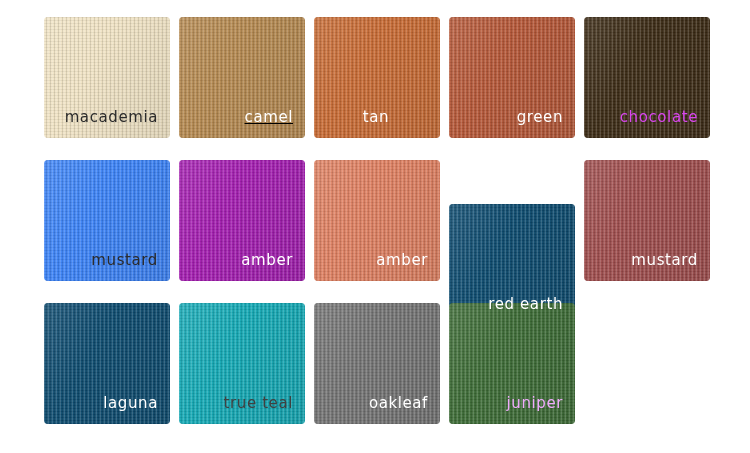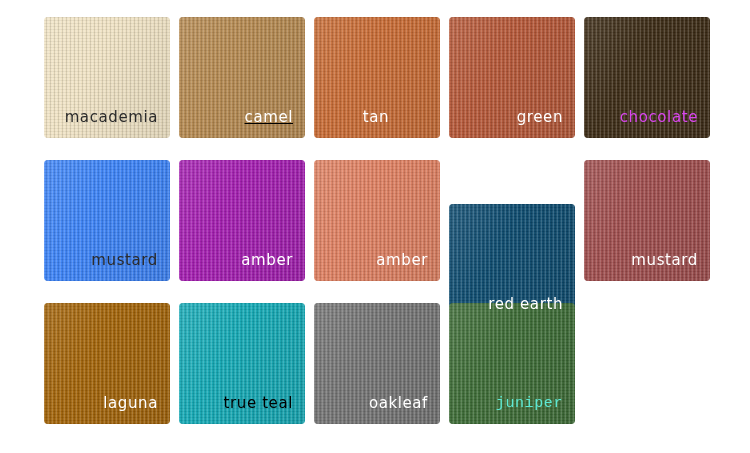--- a/index.html
+++ b/index.html
@@ -125,29 +125,29 @@
       <span class="label light" style="color: rgb(255, 255, 255);">amber</span>
     </div>
     <div class="swatch" style="background-color: #0c4a6e; margin-top: 44px;">
       <div class="texture"></div>
       <span class="label light" style="color: rgb(255, 255, 255);">red earth</span>
     </div>
     <div class="swatch" style="background-color: rgb(158, 76, 76);">
       <div class="texture"></div>
       <span class="label light" style="color: rgb(255, 255, 255);">mustard</span>
     </div>
-    <div class="swatch" style="background-color: #a16207;">
+    <div class="swatch" style="background-color: #0c4a6e;">
       <div class="texture"></div>
       <span class="label light" style="color: rgb(255, 255, 255);">laguna</span>
     </div>
     <div class="swatch" style="background-color: rgb(19, 168, 180);">
       <div class="texture"></div>
-      <span class="label light" style="color: #000000; margin-left: 30px;">true teal</span>
+      <span class="label light" style="color: #404040; margin-left: 30px;">true teal</span>
     </div>
     <div class="swatch" style="background-color: #737373;">
       <div class="texture"></div>
       <span class="label light" style="color: rgb(255, 255, 255);">oakleaf</span>
     </div>
     <div class="swatch" style="background-color: rgb(60, 107, 53);">
       <div class="texture"></div>
-      <span class="label light" style="color: #5eead4; font-family: Liberation Mono, monospace;">juniper</span>
+      <span class="label light" style="color: #f0abfc;">juniper</span>
     </div>
   </div>
 
 </body></html>

